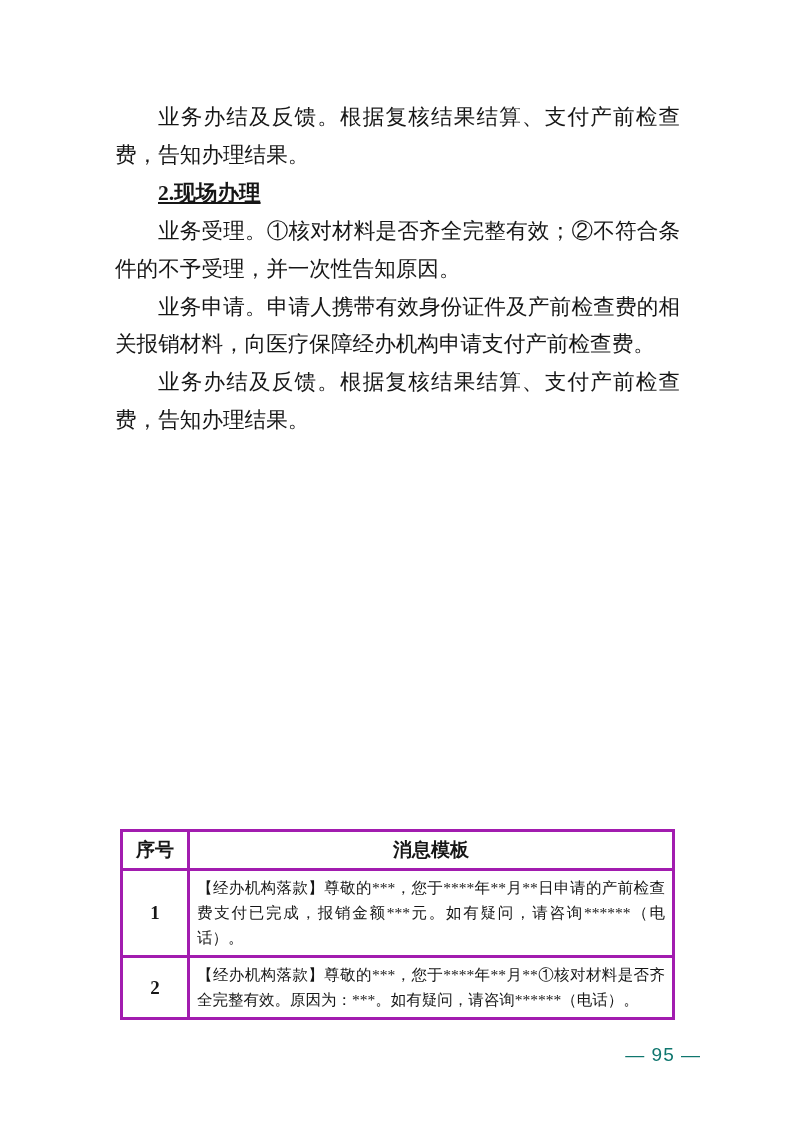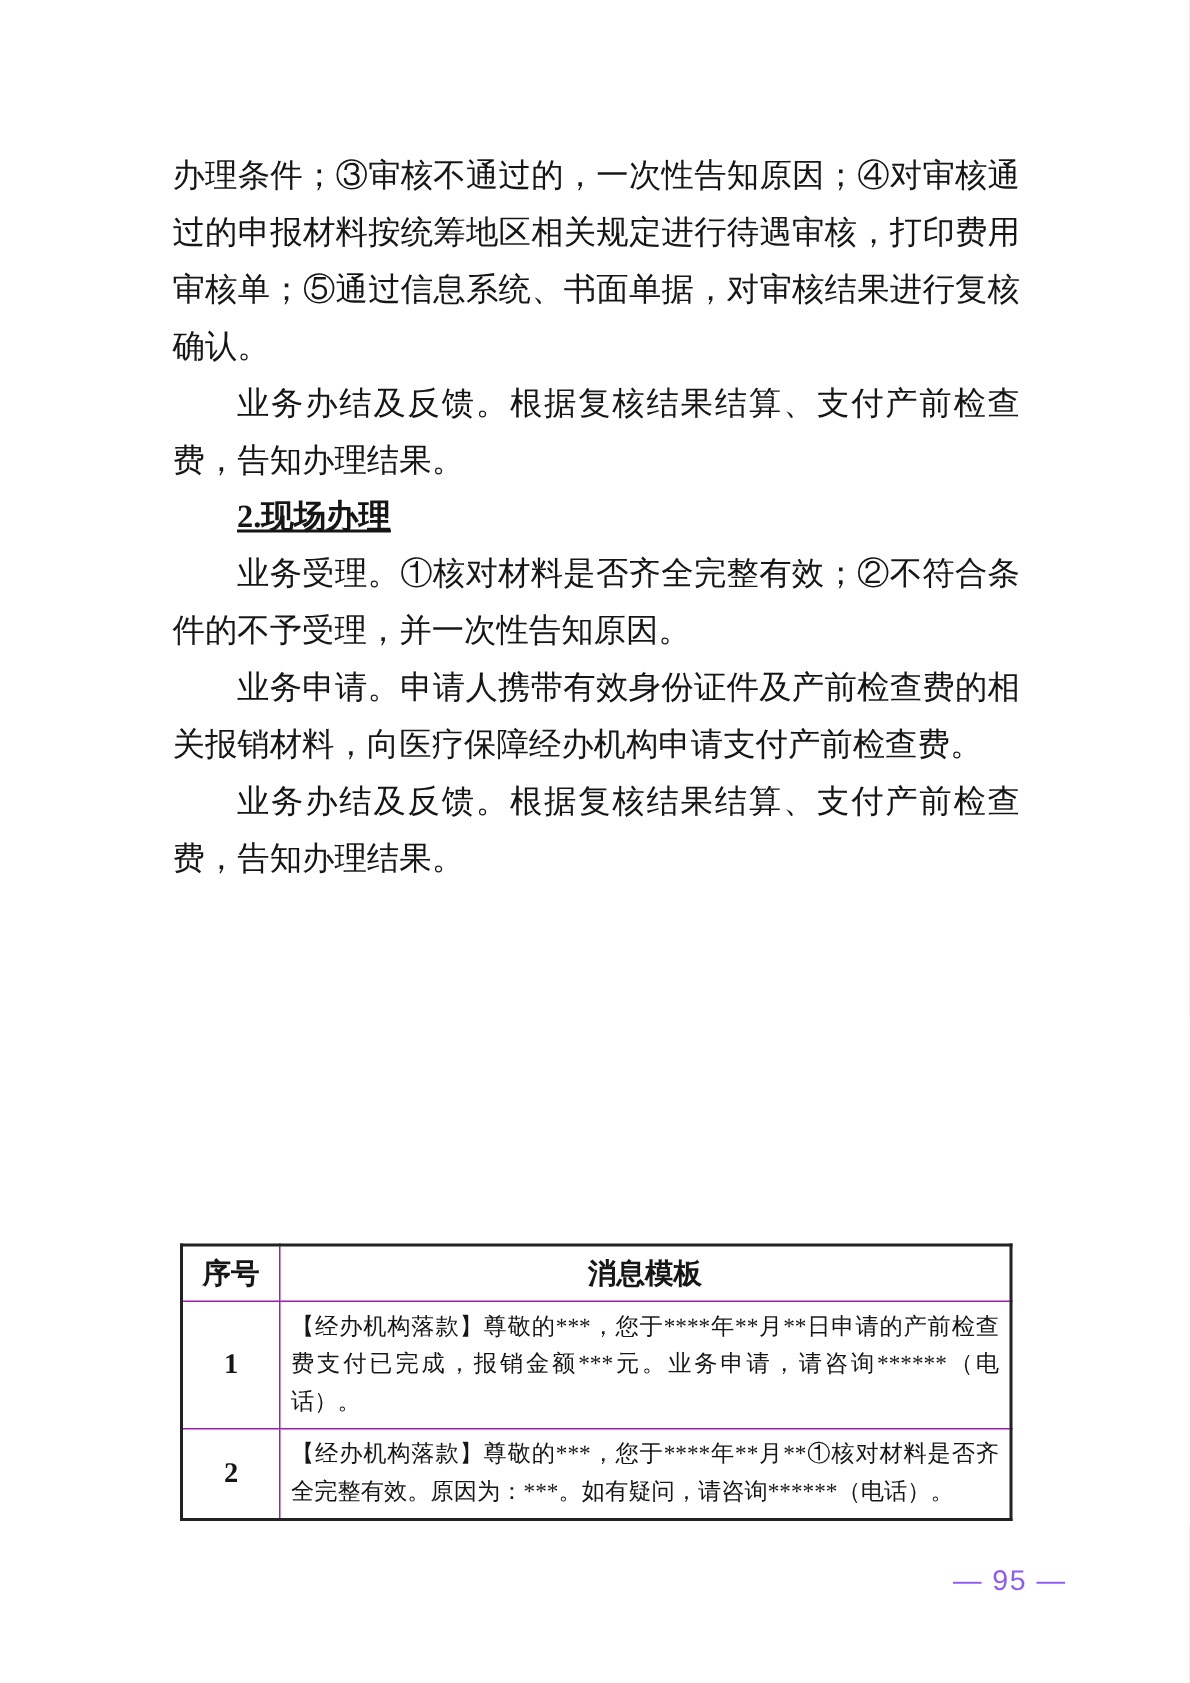--- a/index.html
+++ b/index.html
@@ -26,21 +26,21 @@
   .doc-table {
     position:absolute;
     left:120px; top:829px;
     width:555px;
     border-collapse:collapse;
     table-layout:fixed;
     border:2px solid #222222;
     color:#161616;
   }
   .doc-table th, .doc-table td {
-    border:1px solid #a21caf;
+    border:3px solid #a21caf;
   }
   .doc-table th {
     height:36px;
     font-size:19px;
     font-weight:bold;
     text-align:center;
     padding:0;
   }
   .col-no { width:64px; }
   td.col-no {
@@ -51,52 +51,51 @@
   }
   td.msg {
     font-size:15.5px;
     line-height:25px;
     padding:4px 7px 5px 7px;
     text-align:justify;
     vertical-align:middle;
   }
   .page-number {
     position:absolute;
-    top:1044px; right:82px;
+    top:1044px; right:92px;
     font-size:19px;
     letter-spacing:1px;
-    color:#8b5cf6;
+    color:#0f766e;
     font-family:"Liberation Sans","DejaVu Sans",sans-serif;
   }
 </style>
 </head>
 <body>
 
 <div class="page">
 
   <div class="doc-text">
-    <p class="para no-indent">办理条件；③审核不通过的，一次性告知原因；④对审核通过的申报材料按统筹地区相关规定进行待遇审核，打印费用审核单；⑤通过信息系统、书面单据，对审核结果进行复核确认。</p>
     <p class="para">业务办结及反馈。根据复核结果结算、支付产前检查费，告知办理结果。</p>
     <p class="para heading">2.现场办理</p>
     <p class="para">业务受理。①核对材料是否齐全完整有效；②不符合条件的不予受理，并一次性告知原因。</p>
     <p class="para">业务申请。申请人携带有效身份证件及产前检查费的相关报销材料，向医疗保障经办机构申请支付产前检查费。</p>
     <p class="para">业务办结及反馈。根据复核结果结算、支付产前检查费，告知办理结果。</p>
   </div>
 
   <table class="doc-table">
     <thead>
       <tr>
         <th class="col-no">序号</th>
         <th>消息模板</th>
       </tr>
     </thead>
     <tbody>
       <tr>
         <td class="col-no">1</td>
-        <td class="msg">【经办机构落款】尊敬的***，您于****年**月**日申请的产前检查费支付已完成，报销金额***元。业务申请，请咨询******（电话）。</td>
+        <td class="msg">【经办机构落款】尊敬的***，您于****年**月**日申请的产前检查费支付已完成，报销金额***元。如有疑问，请咨询******（电话）。</td>
       </tr>
       <tr>
         <td class="col-no">2</td>
         <td class="msg">【经办机构落款】尊敬的***，您于****年**月**①核对材料是否齐全完整有效。原因为：***。如有疑问，请咨询******（电话）。</td>
       </tr>
     </tbody>
   </table>
 
   <div class="page-number">— 95 —</div>
 

